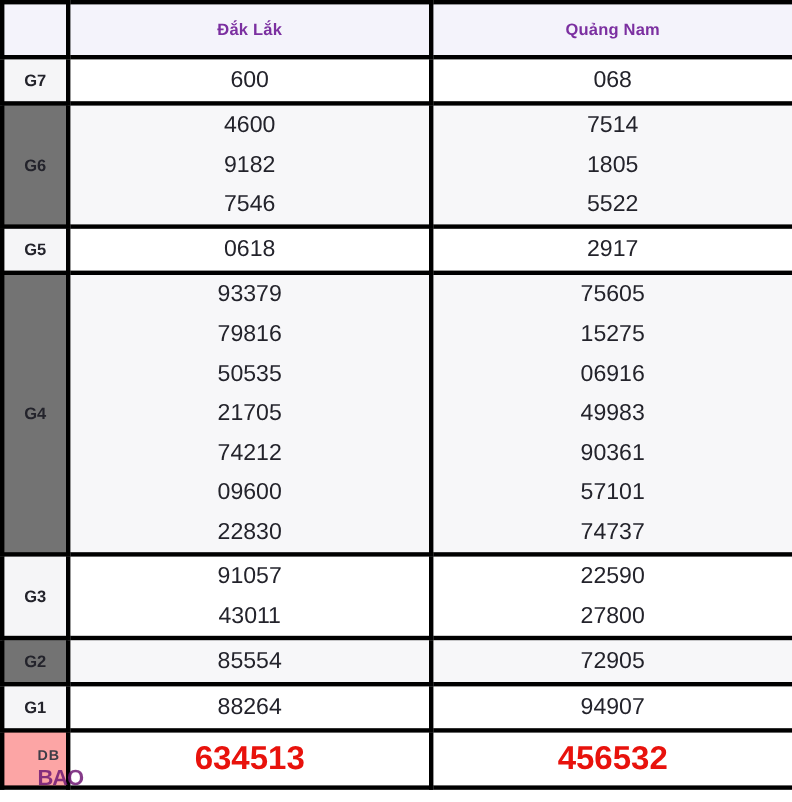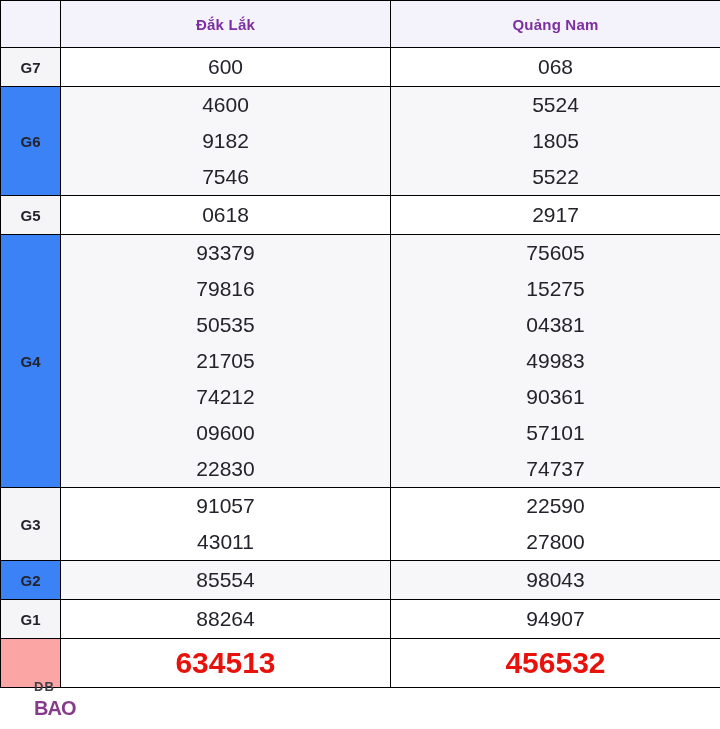--- a/index.html
+++ b/index.html
@@ -21,21 +21,21 @@
   }
   table.lottery {
     width: 720px;
     border-collapse: collapse;
     table-layout: fixed;
   }
   table.lottery col.c-prize { width: 60px; }
   table.lottery col.c-prov  { width: 330px; }
 
   table.lottery th, table.lottery td {
-    border: 1px solid #000000;
+    border: 4px solid #000000;
     padding: 0;
     text-align: center;
     vertical-align: middle;
   }
   thead th {
     background: #f4f3fb;
     color: #7b2fa0;
     font-size: 15px;
     font-weight: bold;
     height: 46px;
@@ -54,21 +54,21 @@
     background: #ffffff;
     color: #23232b;
     font-size: 21px;
     line-height: 36px;
     padding: 6px 0;
   }
   tr.row-shade td.nums {
     background: #f7f7f9;
   }
   tr.row-shade td.prize-label {
-    background: #3b82f6;
+    background: #737373;
   }
   td.nums .n {
     display: block;
     height: 36px;
     line-height: 36px;
   }
   td.nums.special .n {
     color: #e8120c;
     font-weight: bold;
     font-size: 25px;
@@ -147,21 +147,21 @@
       </tr>
 
       <tr class="g6 row-shade">
         <td class="prize-label">G6</td>
         <td class="nums">
           <span class="n">4600</span>
           <span class="n">9182</span>
           <span class="n">7546</span>
         </td>
         <td class="nums">
-          <span class="n">5524</span>
+          <span class="n">7514</span>
           <span class="n">1805</span>
           <span class="n">5522</span>
         </td>
       </tr>
 
       <tr class="g5">
         <td class="prize-label">G5</td>
         <td class="nums">
           <span class="n">0618</span>
         </td>
@@ -177,21 +177,21 @@
           <span class="n">79816</span>
           <span class="n">50535</span>
           <span class="n">21705</span>
           <span class="n">74212</span>
           <span class="n">09600</span>
           <span class="n">22830</span>
         </td>
         <td class="nums">
           <span class="n">75605</span>
           <span class="n">15275</span>
-          <span class="n">04381</span>
+          <span class="n">06916</span>
           <span class="n">49983</span>
           <span class="n">90361</span>
           <span class="n">57101</span>
           <span class="n">74737</span>
         </td>
       </tr>
 
       <tr class="g3">
         <td class="prize-label">G3</td>
         <td class="nums">
@@ -203,21 +203,21 @@
           <span class="n">27800</span>
         </td>
       </tr>
 
       <tr class="g2 row-shade">
         <td class="prize-label">G2</td>
         <td class="nums">
           <span class="n">85554</span>
         </td>
         <td class="nums">
-          <span class="n">98043</span>
+          <span class="n">72905</span>
         </td>
       </tr>
 
       <tr class="g1">
         <td class="prize-label">G1</td>
         <td class="nums">
           <span class="n">88264</span>
         </td>
         <td class="nums">
           <span class="n">94907</span>

